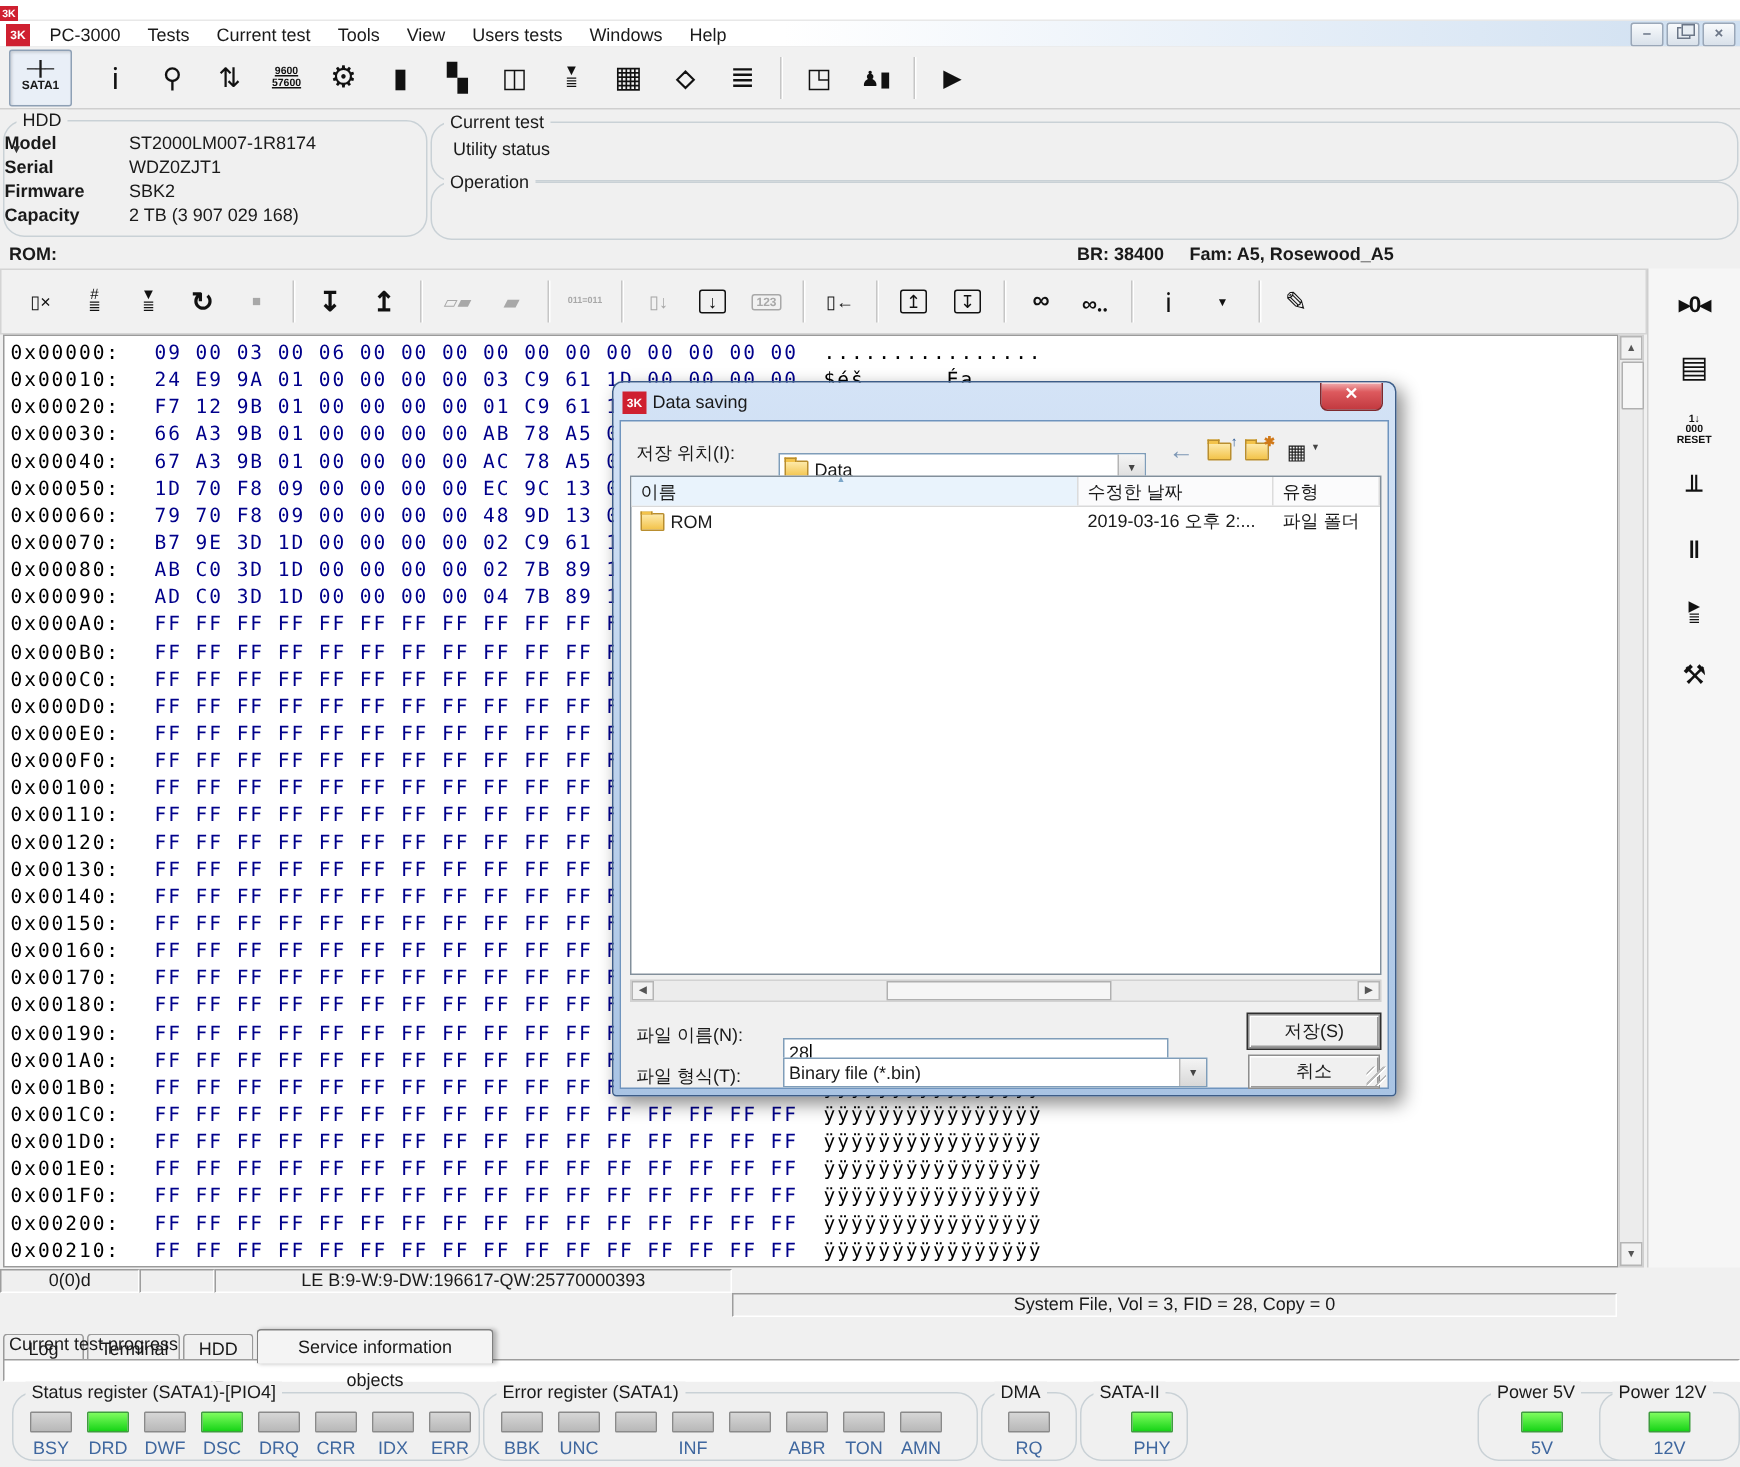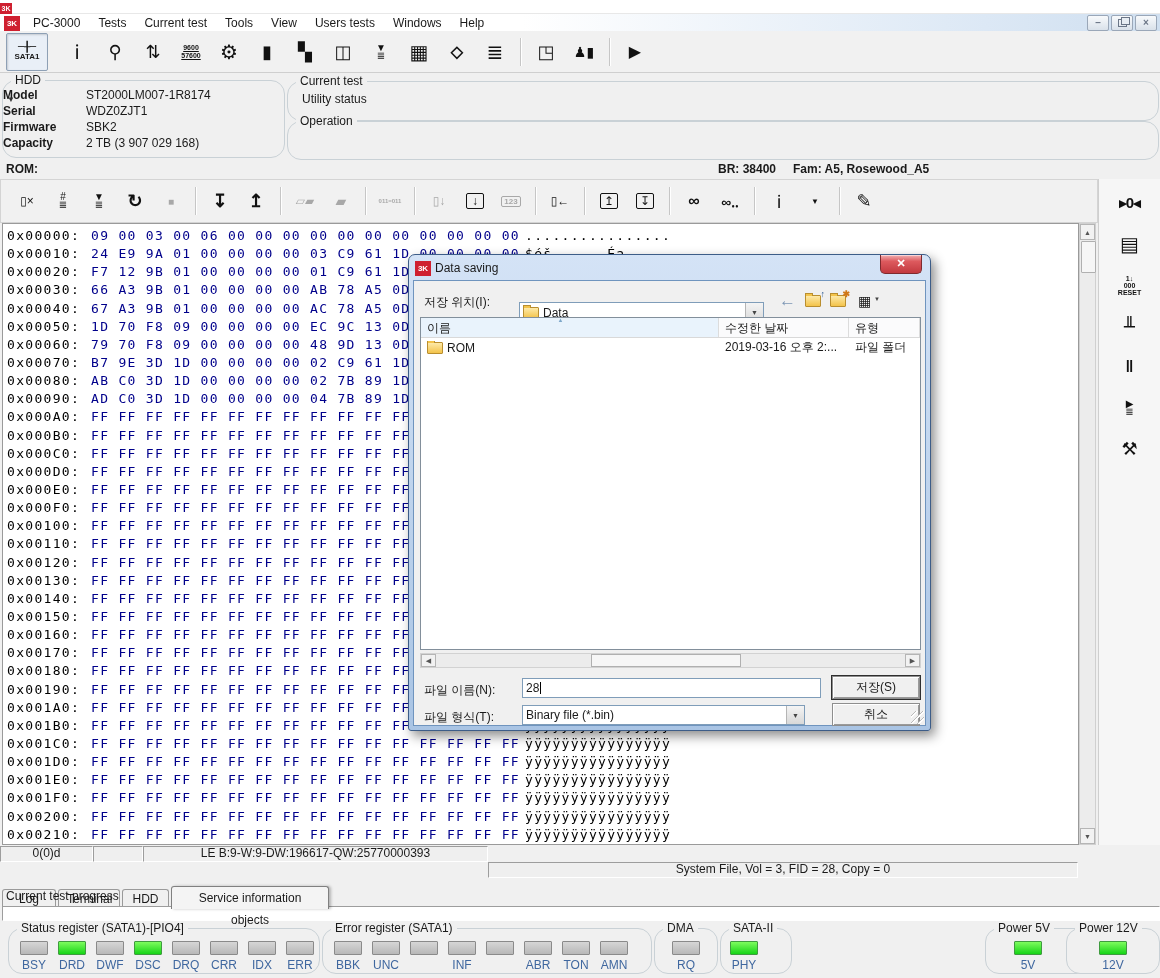--- a/index.html
+++ b/index.html
@@ -63,21 +63,21 @@
   .famlabel{position:absolute;left:793px;top:2px;font-weight:bold;}
 
   .hextoolbar{left:0;top:179px;width:1098px;height:44px;background:#f1f1f1;border:1px solid #d4d4d4;
               display:flex;align-items:center;padding-left:8px;box-sizing:border-box;}
   .hextoolbar .tb-btn{width:30px;height:30px;}
 
   
   .hexview{left:2px;top:223px;width:1077px;height:622px;background:#ffffff;border:1px solid #9a9a9a;
            box-sizing:border-box;overflow:hidden;padding-top:3px;}
   .hexrow{display:flex;height:18.15px;line-height:18.15px;font-family:"DejaVu Sans Mono",monospace;
-          font-size:13px;letter-spacing:1.3px;white-space:pre;}
+          font-size:13px;letter-spacing:1.3px;white-space:pre;gap:12px;}
   .hexrow .addr{width:84px;padding-left:4px;color:#000;}
   .hexrow .bytes{width:434px;color:#00008b;}
   .hexrow .ascii{color:#000;}
 
   .vscroll{left:1079px;top:223px;width:17px;height:622px;background:#ececec;border:1px solid #d0d0d0;box-sizing:border-box;}
   .sbtn{width:15px;height:16px;background:#f2f2f2;border:1px solid #b5b5b5;text-align:center;font-size:7px;
         line-height:15px;color:#555;box-sizing:border-box;}
   .vthumb{position:absolute;left:1px;top:17px;width:15px;height:32px;background:#f6f6f6;border:1px solid #b0b0b0;border-radius:1px;box-sizing:border-box;}
   .vscroll .dn{position:absolute;bottom:0;left:0;}
 
@@ -506,21 +506,21 @@
       </div>
       <div class="abs groupbox ledgroup" style="left: 654px; width: 62px;">
         <span class="legend">DMA</span>
         <div class="ledcell" style="left: 12px; width: 38px;">
           <div class="led"></div>
           <div class="ledlabel">RQ</div>
         </div>
       </div>
       <div class="abs groupbox ledgroup" style="left: 720px; width: 70px;">
         <span class="legend">SATA-II</span>
-        <div class="ledcell" style="left: 4px; width: 38px;">
+        <div class="ledcell" style="left: 28px; width: 38px;">
           <div class="led on"></div>
           <div class="ledlabel">PHY</div>
         </div>
       </div>
       <div class="abs groupbox ledgroup" style="left: 985px; width: 84px; padding-left: 48px;">
         <span class="legend">Power 5V</span>
         <div class="ledcell" style="left: 23px; width: 38px;">
           <div class="led on"></div>
           <div class="ledlabel">5V</div>
         </div>
@@ -585,21 +585,21 @@
           </div>
       </div>
 
       <div class="hscroll">
         <div class="hbtn" style="left:0;">◀</div>
         <div class="hthumb"></div>
         <div class="hbtn" style="right:0;">▶</div>
       </div>
 
       <span class="dlbl" style="left:10px;top:401px;">파일 이름(N):</span>
-      <div class="tinput" style="left:108px;top:397px;width:299px;height:20px;">
+      <div class="tinput" style="left:108px;top:411px;width:257px;height:20px;">
         <span>28</span>
           <span class="caret"></span>
       </div>
       <div class="dbtn default" style="left:418px;top:395px;">
         <span>저장(S)</span>
       </div>
 
       <span class="dlbl" style="left:10px;top:428px;">파일 형식(T):</span>
       <div class="combo" style="left:108px;top:424px;width:283px;height:20px;">
         <span>Binary file (*.bin)</span>

